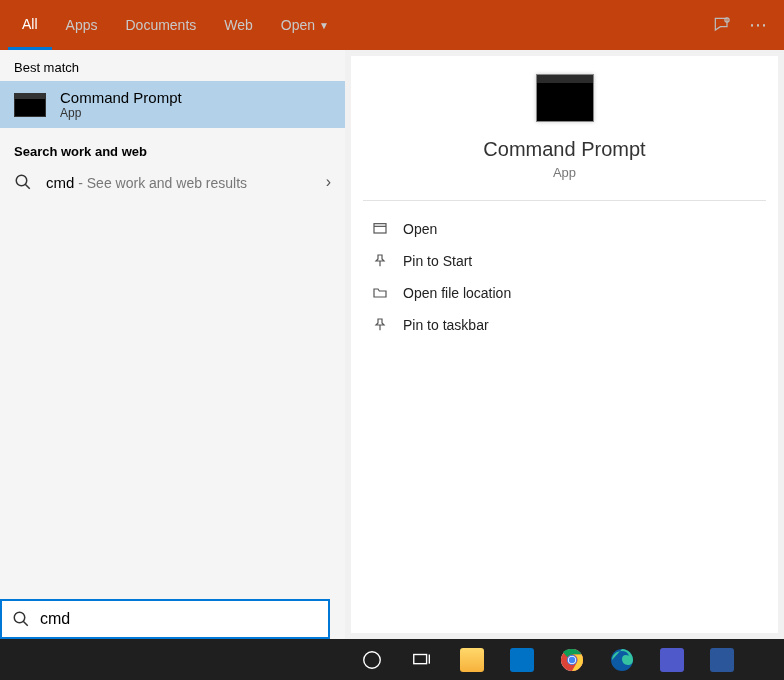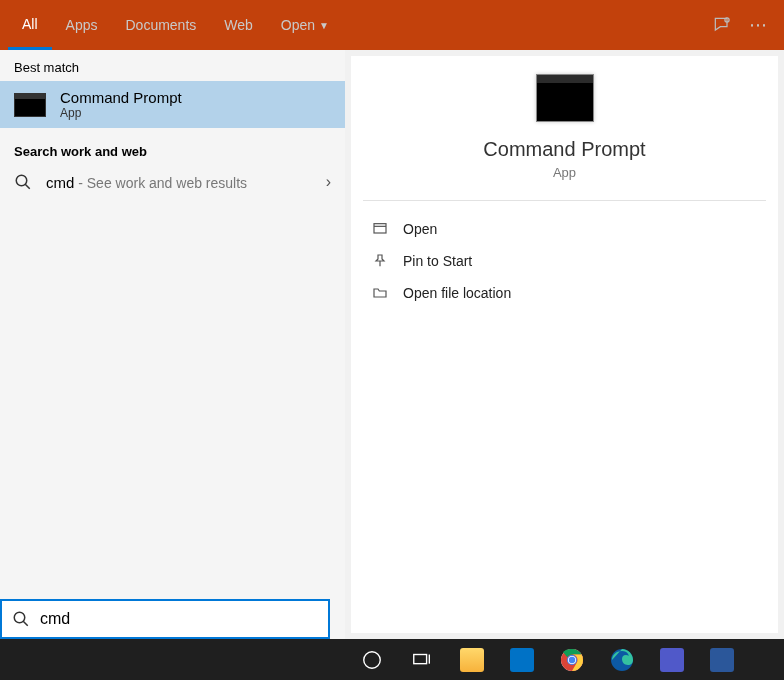--- a/index.html
+++ b/index.html
@@ -127,20 +127,28 @@
 
       <div class="action">
         <span class="aicon">
           <svg width="16" height="16" viewBox="0 0 24 24" fill="none" stroke="#555" stroke-width="1.8">
               <path d="M3 6h6l2 3h10v9H3z"></path>
             </svg>
         </span>
         <span>Open file location</span>
       </div>
 
+      <div class="action">
+        <span class="aicon">
+          <svg width="16" height="16" viewBox="0 0 24 24" fill="none" stroke="#555" stroke-width="1.8">
+              <path d="M9 3h6v6l3 3H6l3-3zM12 12v8"></path>
+            </svg>
+        </span>
+        <span>Pin to taskbar</span>
+      </div>
     </div>
   </div>
 </div>
 
 <div class="searchbar">
   <span class="sb-icon">
     <svg width="18" height="18" viewBox="0 0 24 24" fill="none" stroke="#333" stroke-width="2">
         <circle cx="10" cy="10" r="7"></circle>
         <line x1="15" y1="15" x2="21" y2="21"></line>
       </svg>

